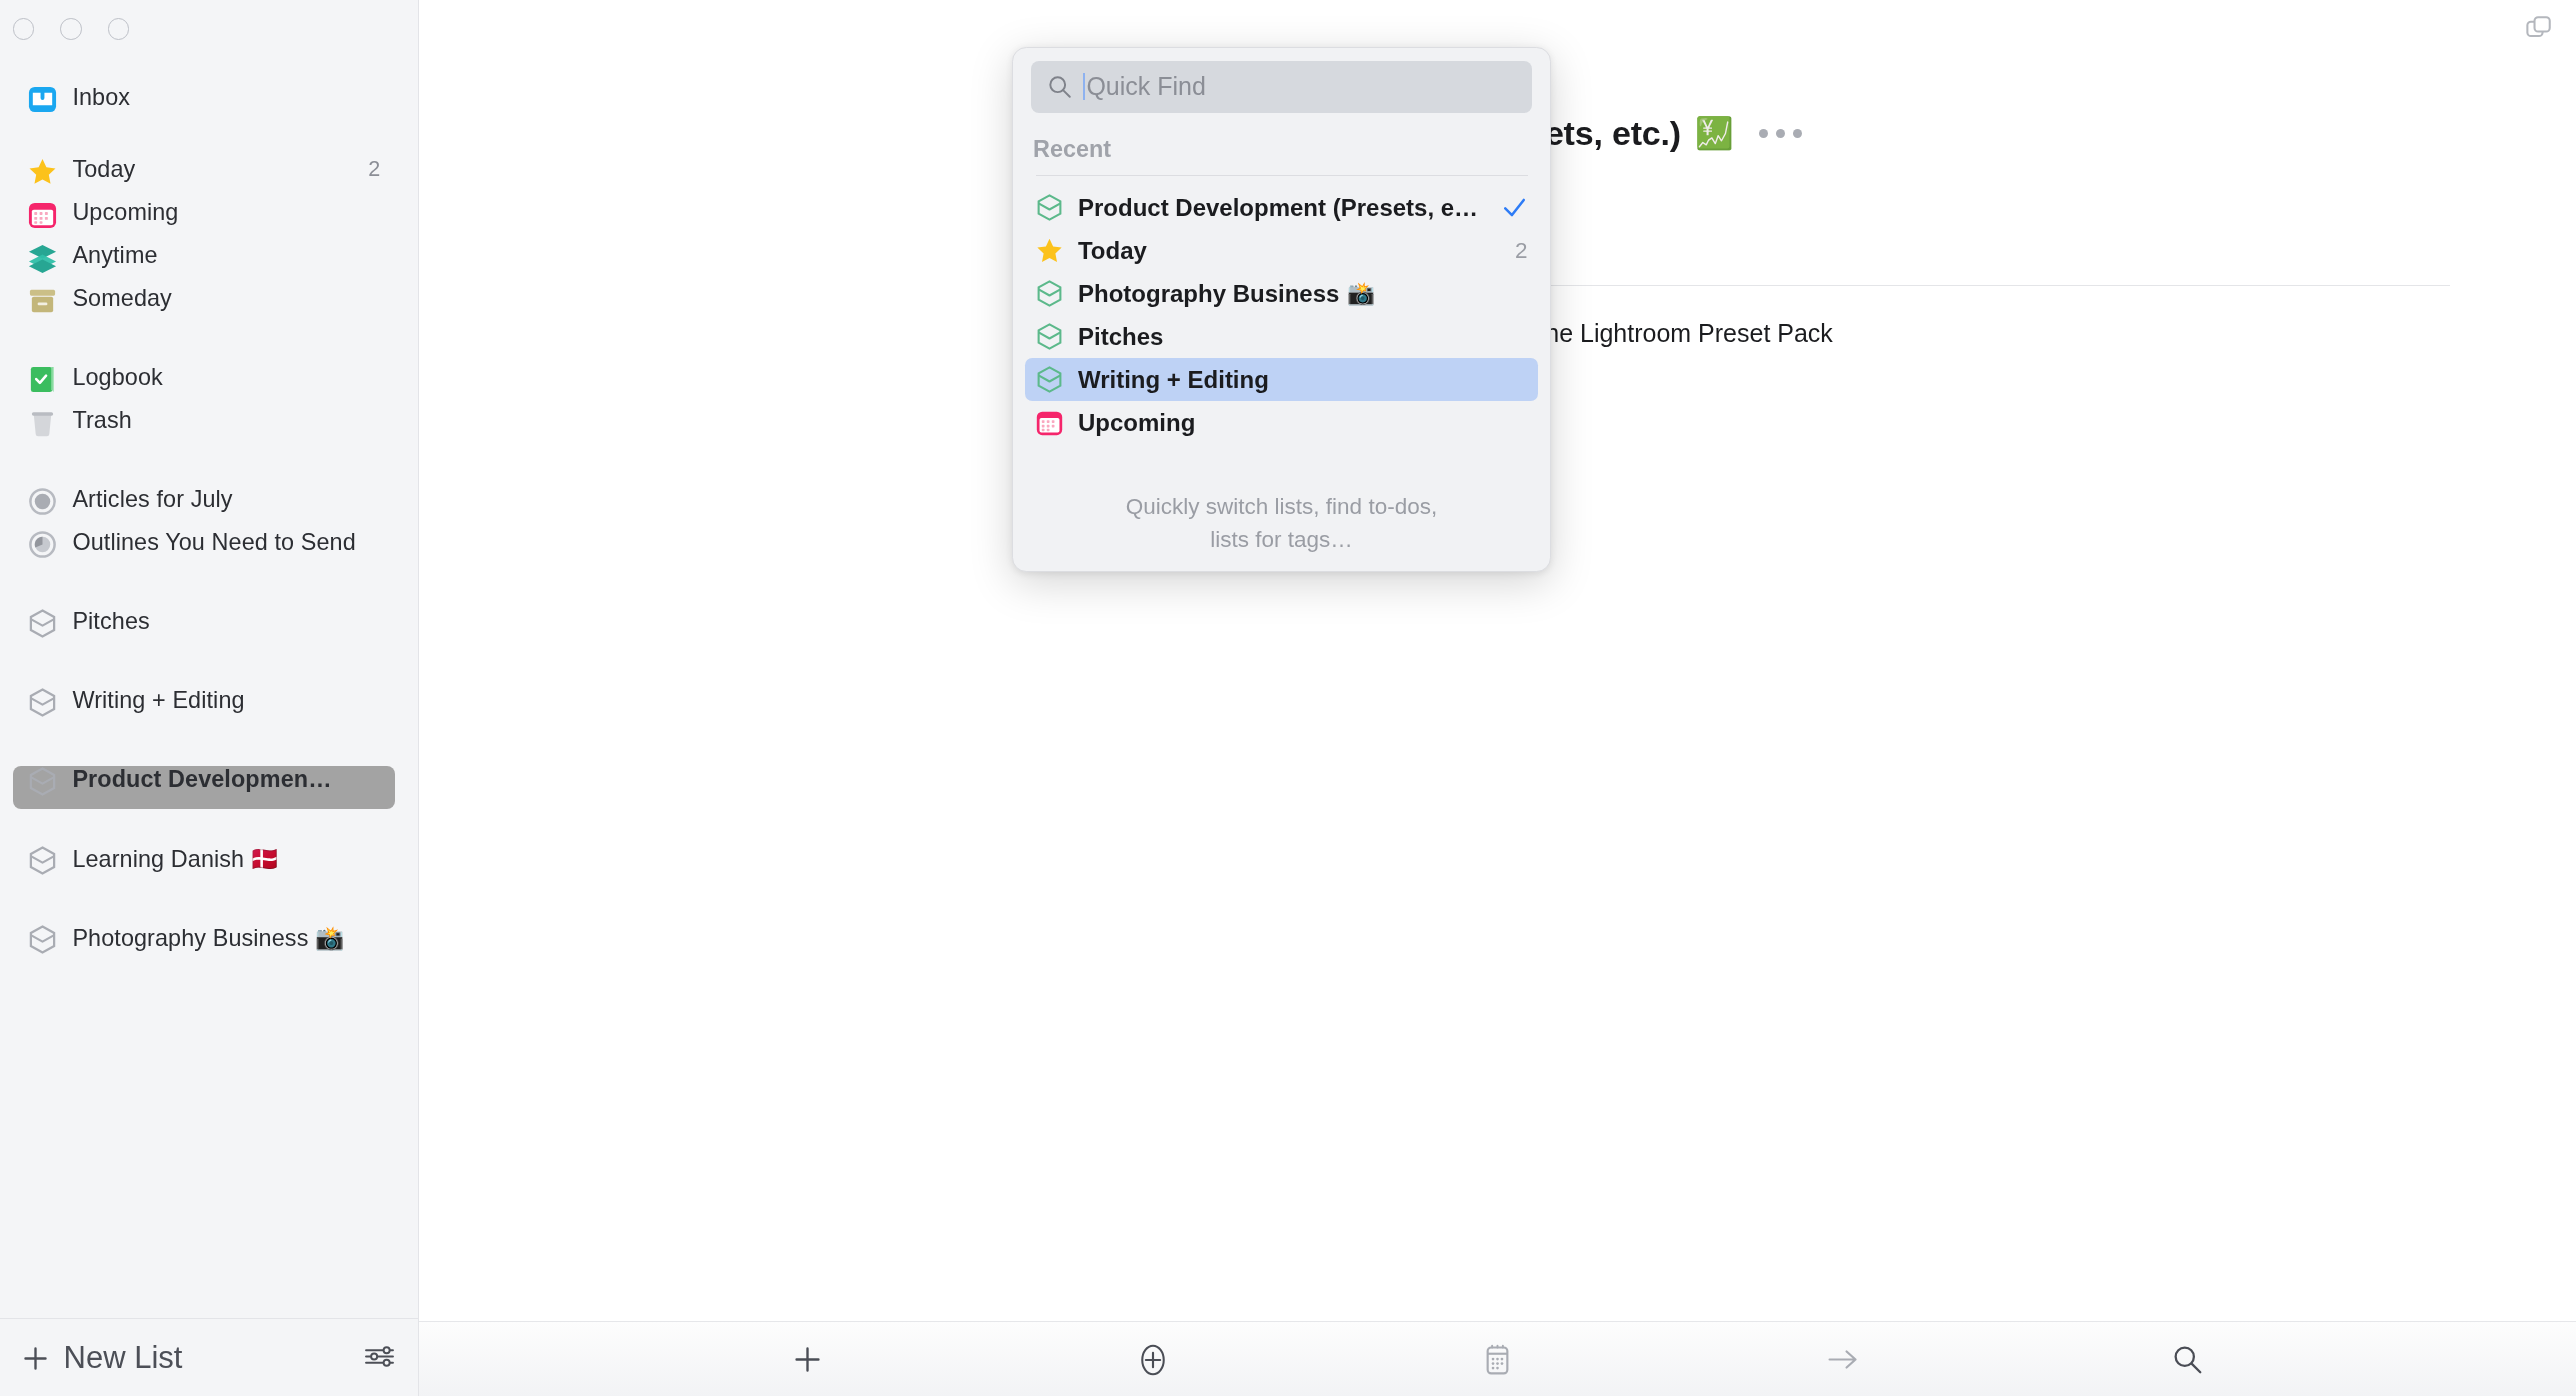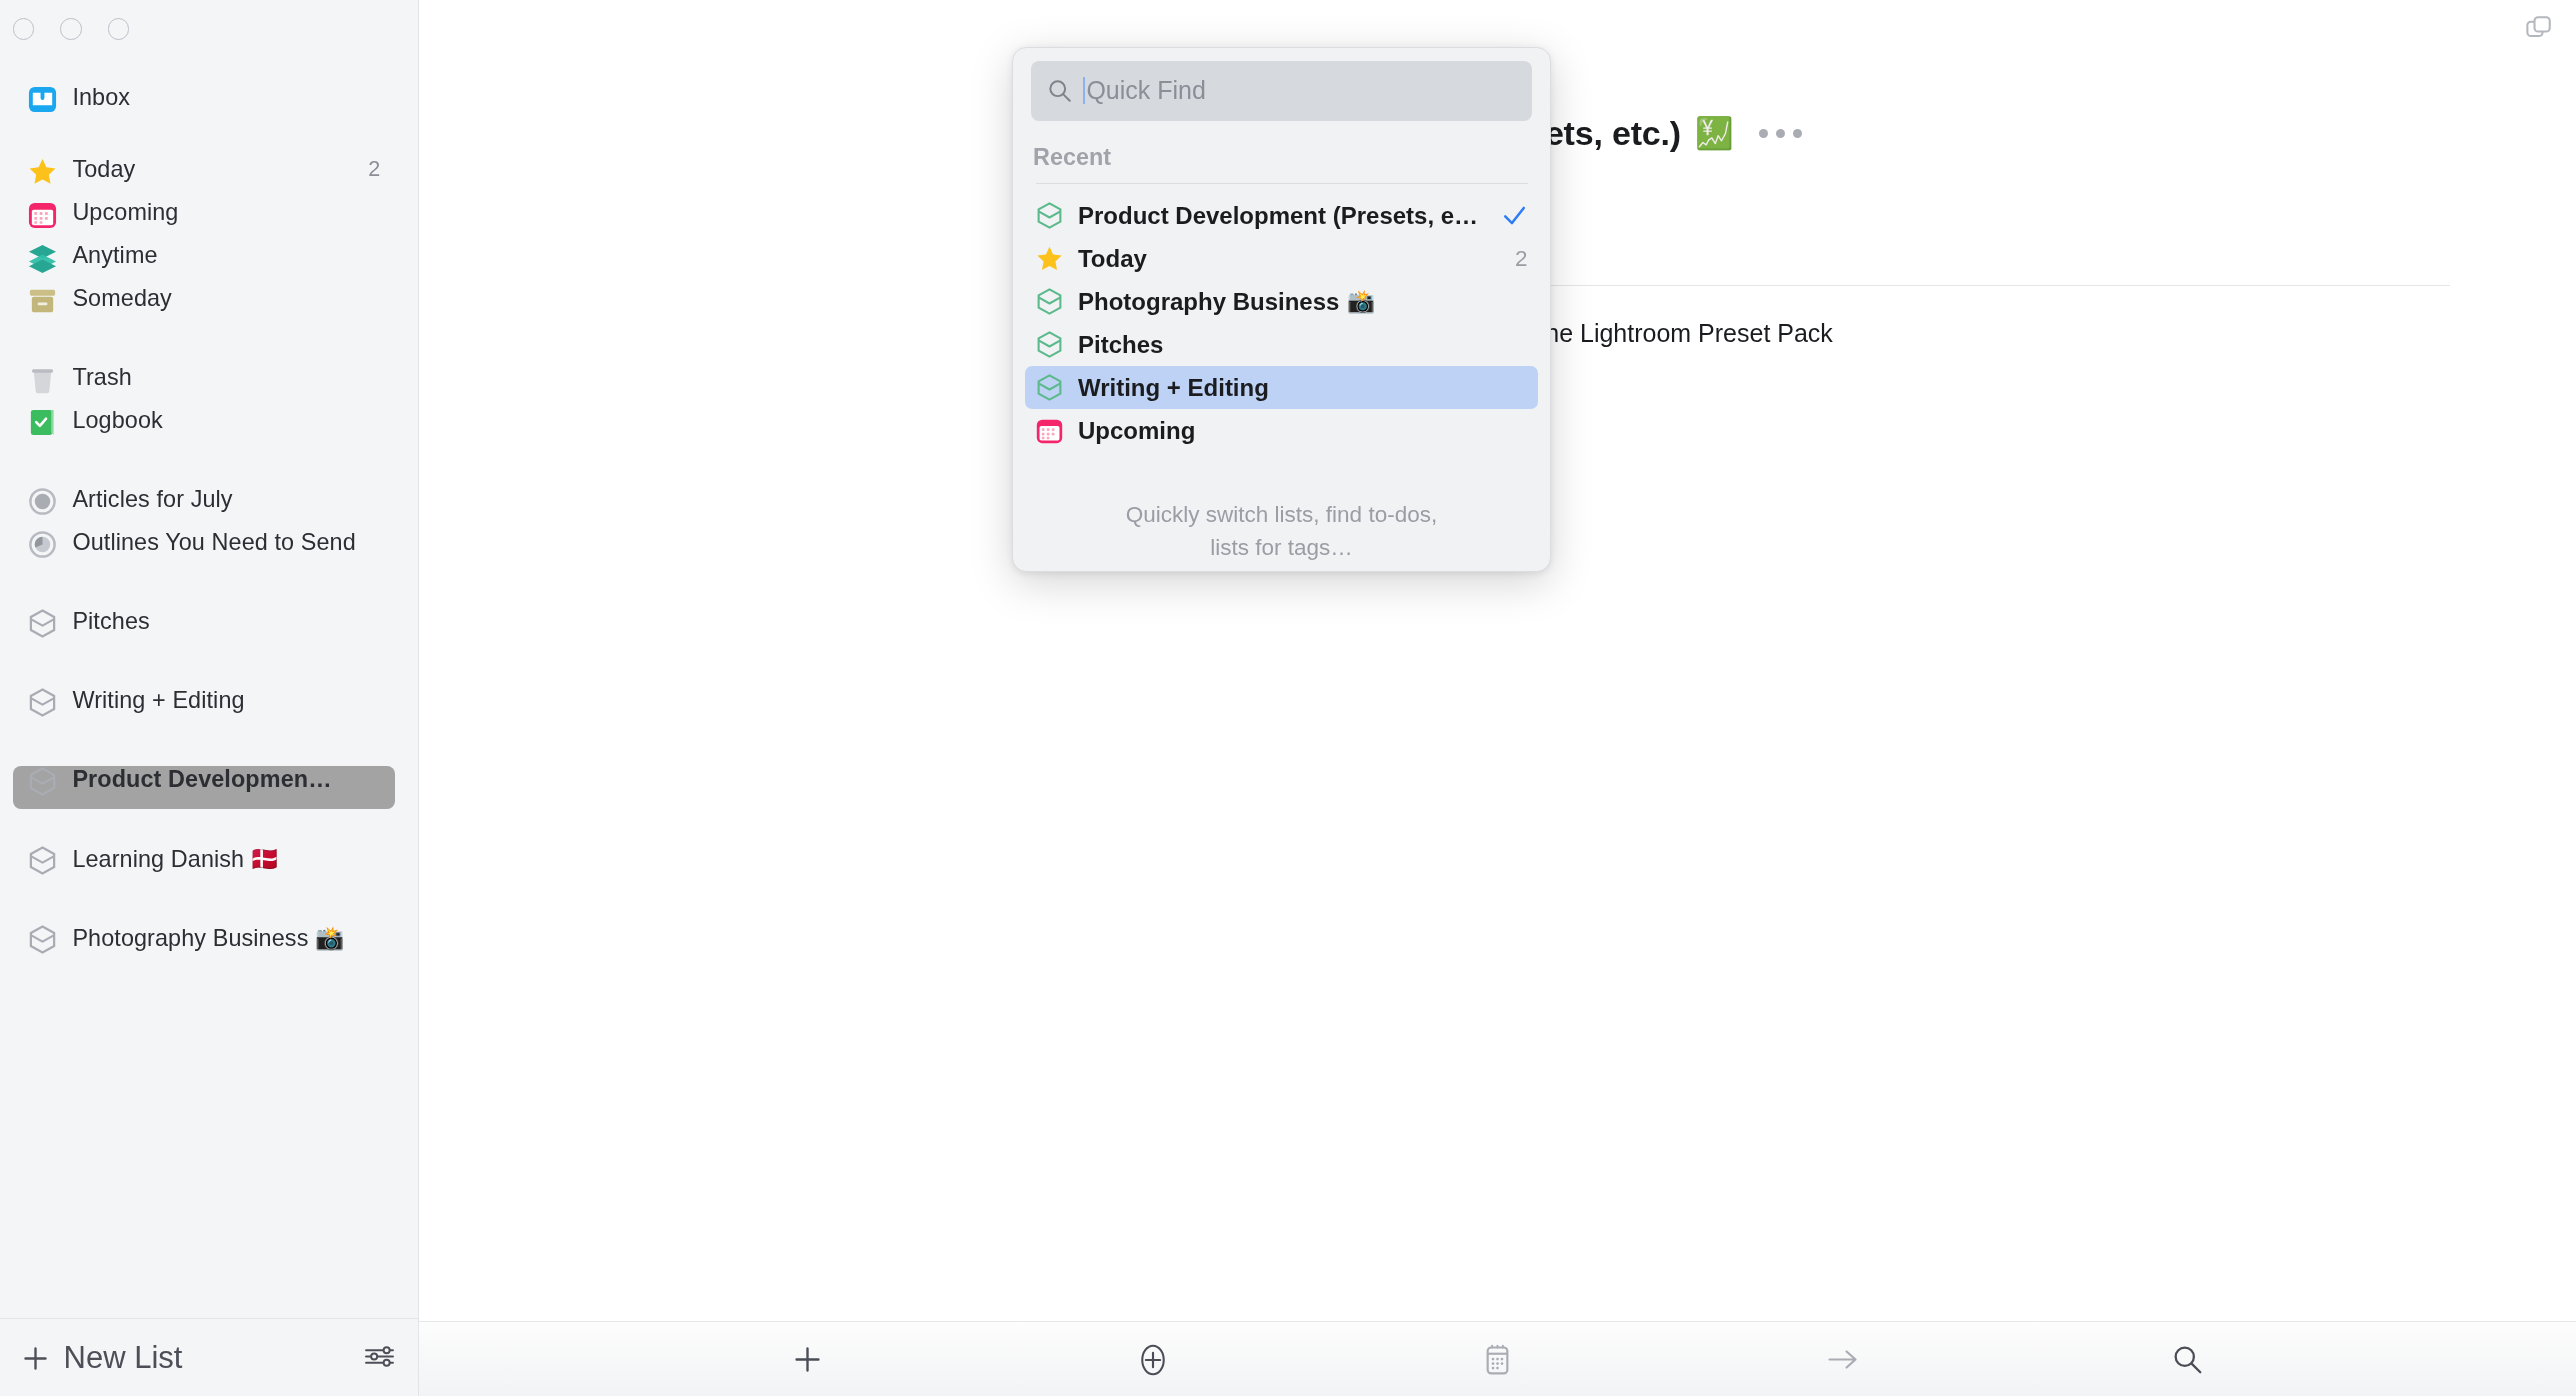--- a/index.html
+++ b/index.html
@@ -121,21 +121,21 @@
     width: 539px; height: 525px;
     background: #f1f2f4;
     border: 0.9px solid #dcdde1;
     border-radius: 14.4px;
     box-shadow: 0 10.8px 43px rgba(0,0,0,.17), 0 1.8px 7.2px rgba(0,0,0,.08);
     z-index: 50;
     overflow: hidden;
   }
   #qf-searchwrap { padding: 12.6px 18px 0 18px; }
   #qf-search {
-    height: 60px; background: #d6d9de; border-radius: 8px;
+    height: 52px; background: #d6d9de; border-radius: 8px;
     display: flex; align-items: center; padding: 0 16px;
   }
   #qf-search-icon { width: 25px; height: 25px; margin-right: 10.8px; flex: 0 0 25px; }
   #qf-caret { width: 2.7px; height: 27px; background: #8eb2f0; margin-right: 0.9px; flex: 0 0 2.7px; }
   #qf-placeholder { font-size: 25px; color: #8b8e96; }
 
   #qf-recent-label {
     font-size: 23.4px; font-weight: bold; color: #a0a3aa;
     margin: 23.4px 0 0 20px;
   }
@@ -232,35 +232,35 @@
         <rect x="5" y="12" width="22" height="16" rx="2" fill="#c3b67a"></rect>
         <rect x="11" y="18" width="10" height="3" rx="1.2" fill="#f2efe2"></rect>
             </svg>
           </span>
           <span class="side-label">Someday</span>
         </div>
         <div class="gap-lg"></div>
         <div class="side-item">
           <span class="side-ico">
             <svg width="31" height="31" viewBox="0 0 32 32">
-              <path d="M7 8h18l-2 20a2.4 2.4 0 0 1-2.4 2.2H11.4A2.4 2.4 0 0 1 9 28z" fill="#d4d6da"></path>
-        <rect x="5" y="5.5" width="22" height="3.6" rx="1.8" fill="#b9bcc2"></rect>
-            </svg>
-          </span>
-          <span class="side-label">Trash</span>
-        </div>
-        <div class="side-item">
-          <span class="side-ico">
-            <svg width="31" height="31" viewBox="0 0 32 32">
               <rect x="4" y="3" width="22" height="26" rx="2.5" fill="#3bbd5f"></rect>
         <path d="M25 3h2.5v26L25 26z" fill="#89dba0"></path>
         <path d="M9.5 15.5l3.8 4 6.4-7.5" fill="none" stroke="#ffffff" stroke-width="2.6" stroke-linecap="round" stroke-linejoin="round"></path>
             </svg>
           </span>
           <span class="side-label">Logbook</span>
+        </div>
+        <div class="side-item">
+          <span class="side-ico">
+            <svg width="31" height="31" viewBox="0 0 32 32">
+              <path d="M7 8h18l-2 20a2.4 2.4 0 0 1-2.4 2.2H11.4A2.4 2.4 0 0 1 9 28z" fill="#d4d6da"></path>
+        <rect x="5" y="5.5" width="22" height="3.6" rx="1.8" fill="#b9bcc2"></rect>
+            </svg>
+          </span>
+          <span class="side-label">Trash</span>
         </div>
         <div class="gap-lg"></div>
         <div class="side-item">
           <span class="side-ico">
             <svg width="31" height="31" viewBox="0 0 32 32">
               <circle cx="16" cy="16" r="12.5" fill="none" stroke="#b7bac1" stroke-width="2.6"></circle>
         <circle cx="16" cy="16" r="8" fill="#a9acb3"></circle>
             </svg>
           </span>
           <span class="side-label">Articles for July</span>

